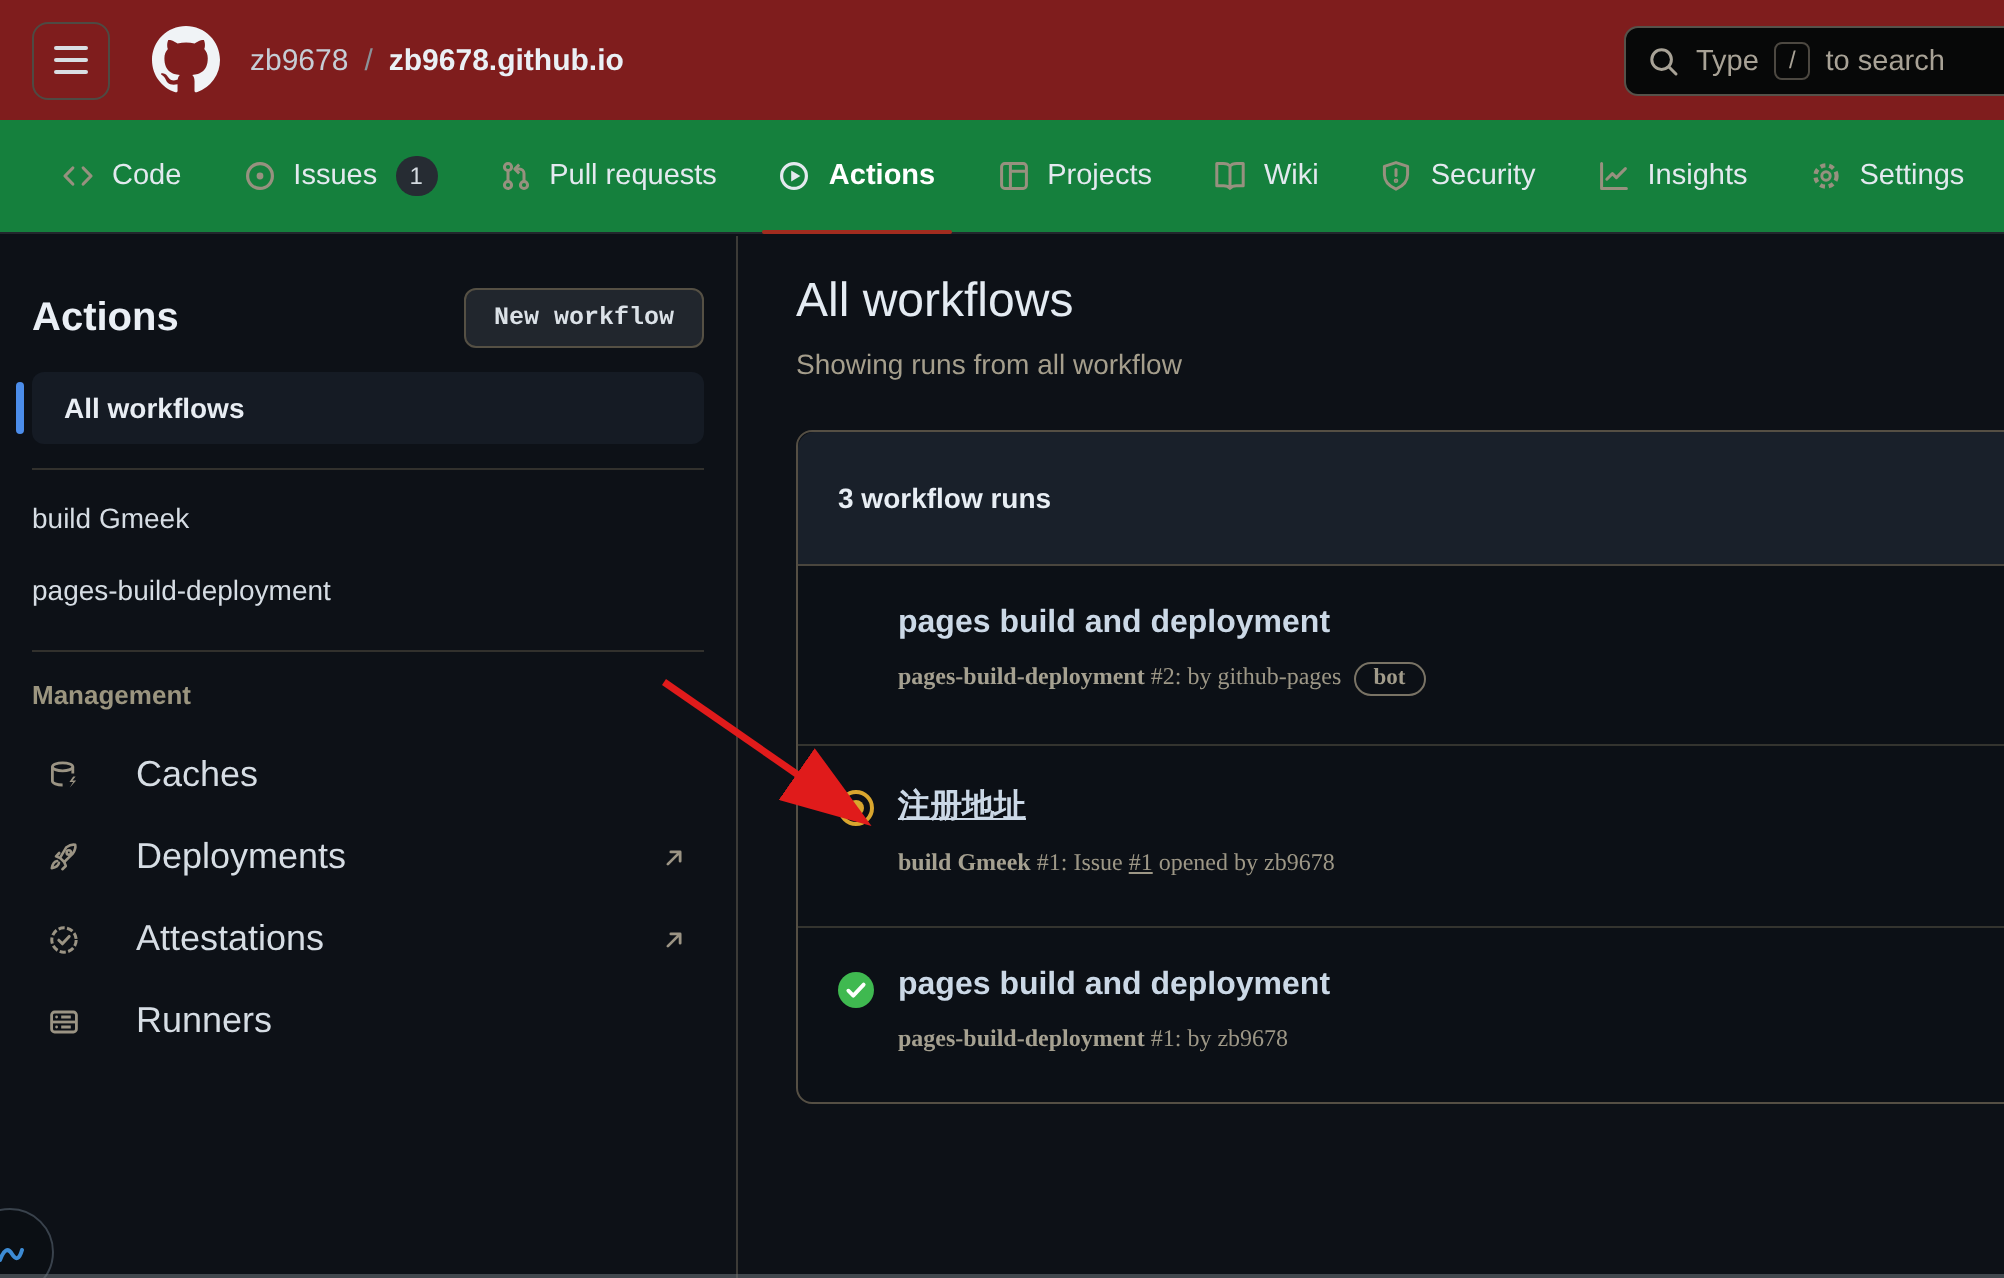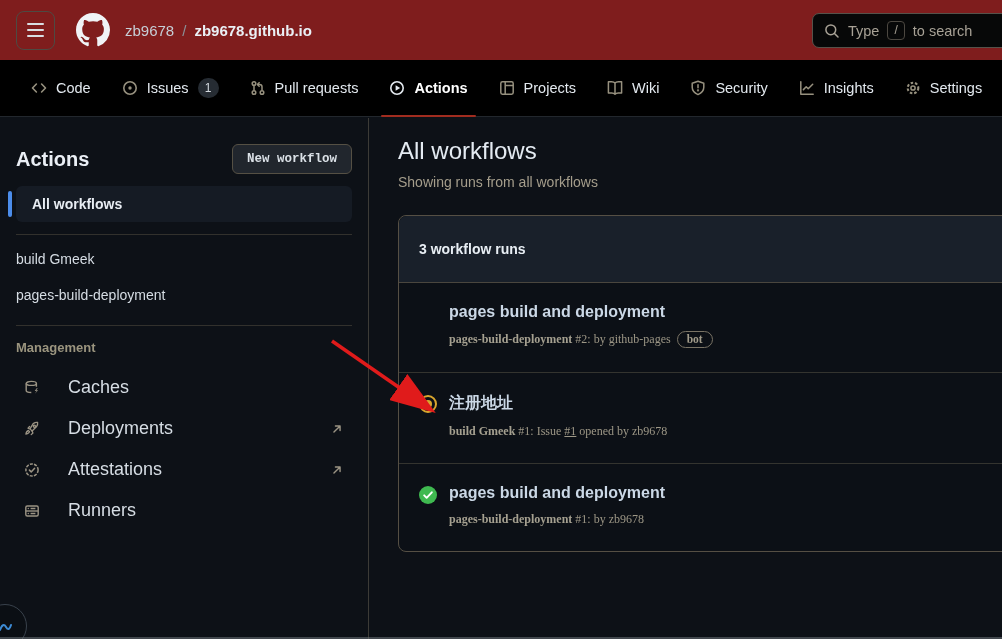--- a/index.html
+++ b/index.html
@@ -34,21 +34,21 @@
     display:flex; align-items:center; gap:8px; padding:0 11px;
     color:#a8a296; font-size:14.5px; cursor:text;
   }
   .search-kbd {
     border:1px solid #4c4841; border-radius:4px; font-size:12px;
     padding:1px 6px 2px; color:#a8a296;
   }
 
   
   .app-nav {
-    height:57px; background:#000000; border-bottom:1px solid #22272d;
+    height:57px; background:#15803d; border-bottom:1px solid #22272d;
     display:flex; align-items:stretch; padding-left:22px;
   }
   .tab {
     display:flex; align-items:center; gap:9px; padding:0 9px; margin-right:13px;
     font-size:14.5px; color:#e3e9ef; position:relative; cursor:pointer; white-space:nowrap;
   }
   .tab .ticon { color:#97917f; }
   .tab.active { font-weight:700; color:#ffffff; }
   .tab.active .ticon { color:#e3e9ef; }
   .tab.active::after {
@@ -111,21 +111,21 @@
   }
   .run-row:last-child { border-bottom:none; border-radius:0 0 8px 8px; }
   .run-status { width:18px; margin-right:12px; margin-top:2px; flex:none; }
   .dot-queued { width:10px; height:10px; border-radius:50%; background:#d9a62e; margin:5px 0 0 3px; }
   .ring-waiting {
     width:18px; height:18px; border:2.5px solid #d9a62e; border-radius:50%;
     display:flex; align-items:center; justify-content:center;
   }
   .ring-waiting i { display:block; width:8px; height:8px; border-radius:50%; background:#d9a62e; }
   .run-title { font-size:16px; font-weight:700; color:#cbd8e6; cursor:pointer; }
-  .run-title.underlined { }
+  .run-title.underlined { text-decoration:underline; }
   .run-sub { margin-top:10px; font-size:12px; color:#9d9786;font-family:Liberation Serif, serif; }
   .run-sub b { font-weight:700; color:#a5a090; }
   .issue-link { color:#9d9786; text-decoration:underline; cursor:pointer; }
   .bot-badge {
     display:inline-block; border:1px solid #797365; border-radius:10px;
     padding:1px 9px 2px; font-size:11.5px; font-weight:700; color:#a19b8a; margin-left:6px;
   }
 
   
   .annotation-layer { position:absolute; left:0; top:0; pointer-events:none; z-index:50; }
@@ -318,21 +318,21 @@
           <circle cx="4.3" cy="10.5" r=".7" fill="currentColor" stroke="none"></circle>
           <path d="M6.6 5.5h4.8M6.6 10.5h4.8"></path>
         </svg>
       </span>
     <span>Runners</span>
   </div>
 </aside>
 
 <main class="main">
   <h1 class="main-title">All workflows</h1>
-  <div class="main-subtitle">Showing runs from all workflows</div>
+  <div class="main-subtitle">Showing runs from all workflow</div>
 
   <section class="runs-card">
     <div class="runs-header">3 workflow runs</div>
 
     <div class="run-row">
       <span class="run-status"><span class="dot-queued"></span></span>
       <div>
         <div class="run-title">pages build and deployment</div>
         <div class="run-sub"><b>pages-build-deployment</b><span> #2: by github-pages</span><span class="bot-badge">bot</span></div>
       </div>

